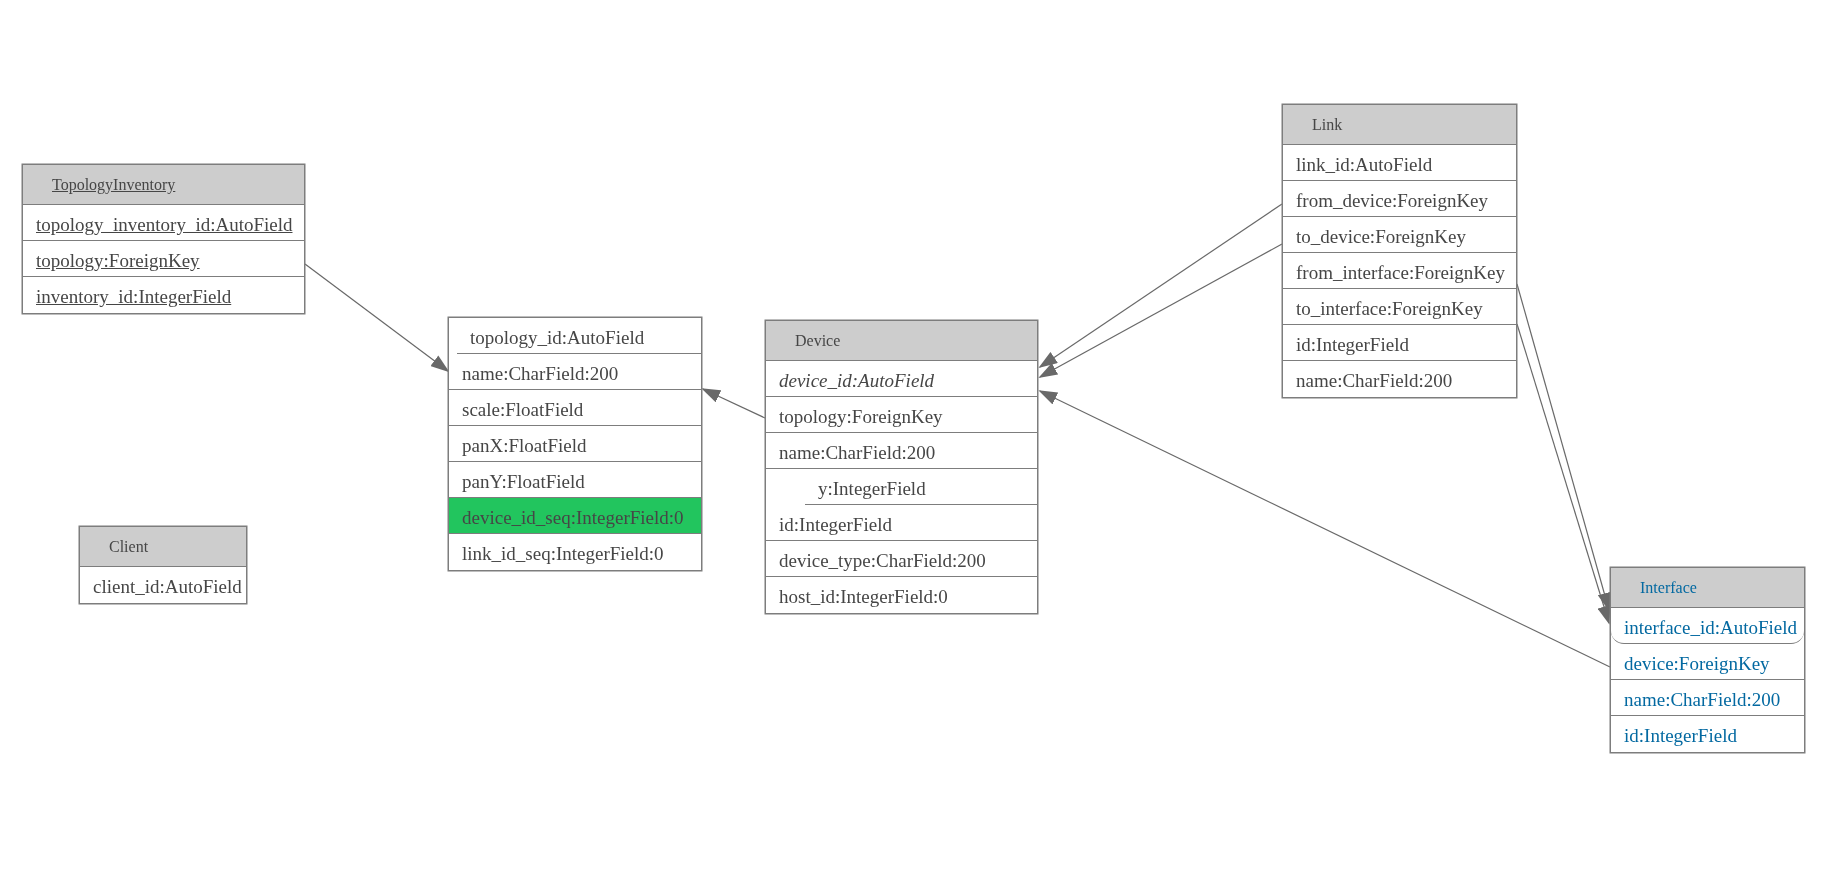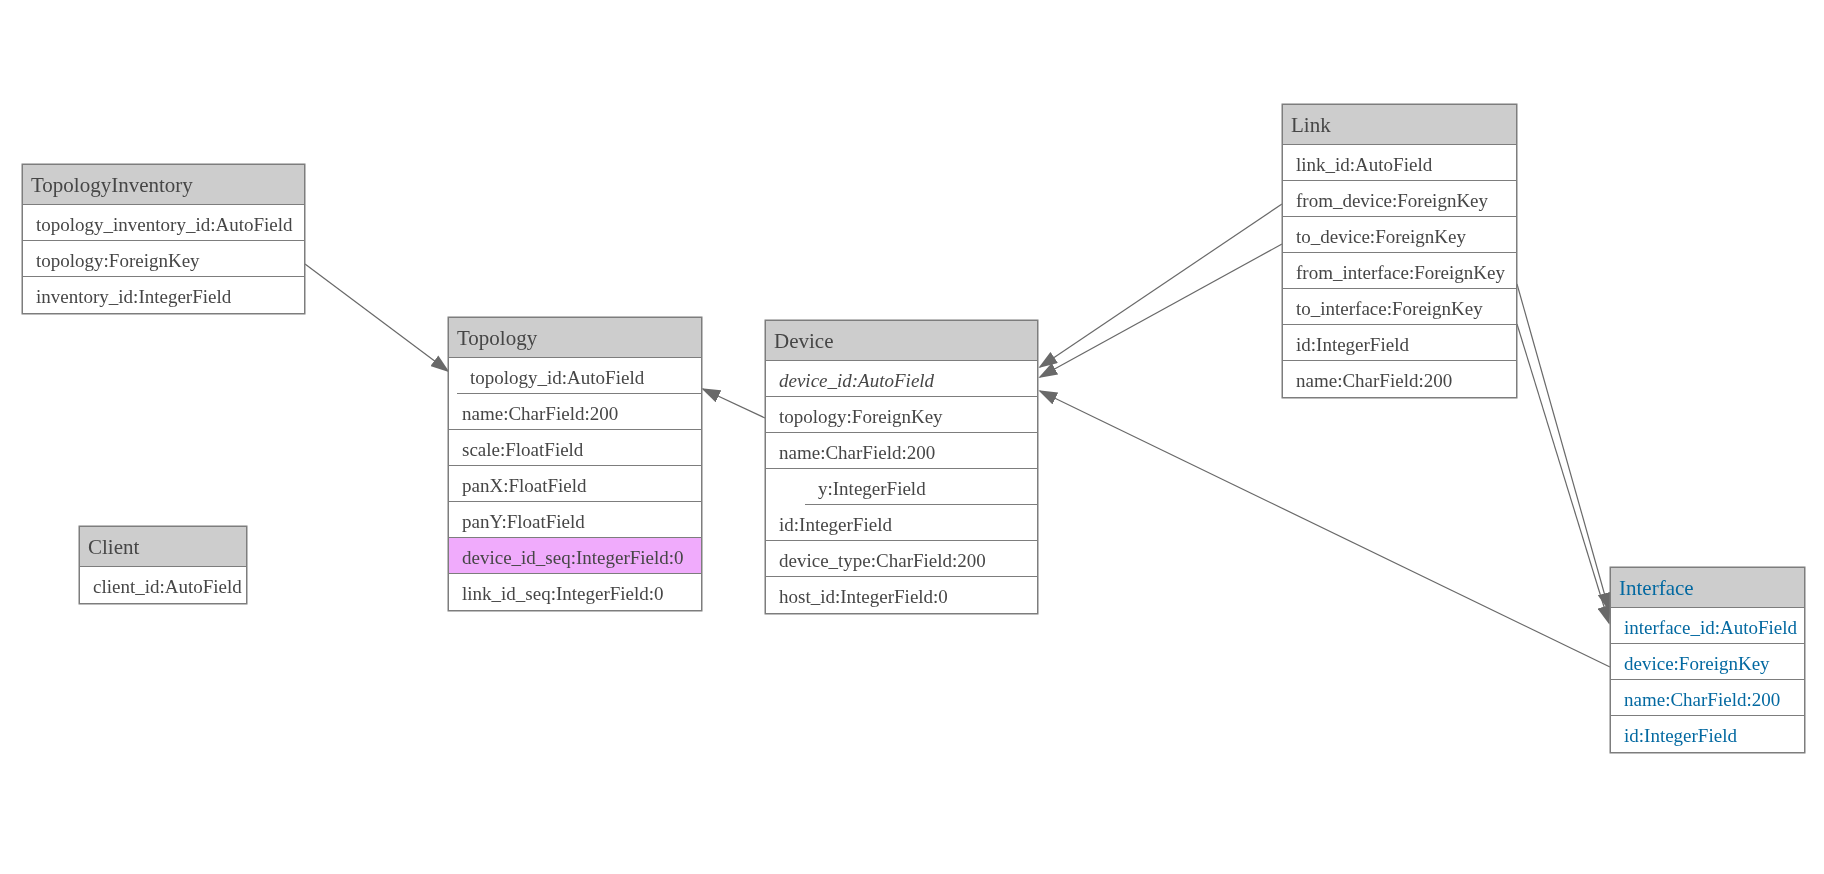--- a/index.html
+++ b/index.html
@@ -23,22 +23,22 @@
     border: 1px solid #7d7d7d;
     box-sizing: border-box;
     color: #464646;
     box-shadow: 0 0 0 0.5px #7d7d7d;
   }
   .entity-header {
     height: 40px;
     line-height: 40px;
     background: #cdcdcd;
     border-bottom: 1px solid #7d7d7d;
-    padding-left: 8px;
-    font-size: 21px;
+    padding-left: 29px;
+    font-size: 16px;
     white-space: nowrap;
     overflow: hidden;
     box-sizing: border-box;
   }
   .entity-row {
     height: 36px;
     line-height: 39px;
     border-bottom: 1px solid #7d7d7d;
     padding-left: 13px;
     font-size: 19px;
@@ -63,34 +63,33 @@
         <line x1="305" y1="264" x2="448" y2="371" stroke="#696969" stroke-width="1.2" marker-end="url(#arrowhead)"></line>
         <line x1="765" y1="418" x2="703" y2="389" stroke="#696969" stroke-width="1.2" marker-end="url(#arrowhead)"></line>
         <line x1="1282" y1="204" x2="1040" y2="367" stroke="#696969" stroke-width="1.2" marker-end="url(#arrowhead)"></line>
         <line x1="1282" y1="244" x2="1040" y2="377" stroke="#696969" stroke-width="1.2" marker-end="url(#arrowhead)"></line>
         <line x1="1610" y1="667" x2="1040" y2="391" stroke="#696969" stroke-width="1.2" marker-end="url(#arrowhead)"></line>
         <line x1="1517" y1="284" x2="1609" y2="610" stroke="#696969" stroke-width="1.2" marker-end="url(#arrowhead)"></line>
         <line x1="1517" y1="324" x2="1609" y2="623" stroke="#696969" stroke-width="1.2" marker-end="url(#arrowhead)"></line>
       </g>
   </svg>
   <div id="entities">
-      <div class="entity" style="left: 22px; top: 164px; width: 283px; border-color: rgb(125, 125, 125); color: rgb(70, 70, 70);">
+      <div class="entity" style="left: 22px; top: 164px; width: 283px; border-color: rgb(125, 125, 125); color: rgb(70, 70, 70); text-decoration: underline;">
         <div class="entity-header" style="background: rgb(205, 205, 205); border-color: rgb(125, 125, 125);">TopologyInventory</div>
         <div class="entity-row" style="border-color: rgb(125, 125, 125); background: rgb(255, 255, 255);">topology_inventory_id:AutoField</div>
         <div class="entity-row" style="border-color: rgb(125, 125, 125); background: rgb(255, 255, 255);">topology:ForeignKey</div>
         <div class="entity-row" style="border-color: rgb(125, 125, 125); background: rgb(255, 255, 255);">inventory_id:IntegerField</div>
       </div>
       <div class="entity" style="left: 448px; top: 317px; width: 254px; border-color: rgb(125, 125, 125); color: rgb(70, 70, 70);">
-        <div class="entity-header" style="background: rgb(205, 205, 205); border-color: rgb(125, 125, 125);">Topology</div>
         <div class="entity-row" style="border-color: rgb(125, 125, 125); background: rgb(255, 255, 255); margin-left: 8px;">topology_id:AutoField</div>
         <div class="entity-row" style="border-color: rgb(125, 125, 125); background: rgb(255, 255, 255);">name:CharField:200</div>
         <div class="entity-row" style="border-color: rgb(125, 125, 125); background: rgb(255, 255, 255);">scale:FloatField</div>
         <div class="entity-row" style="border-color: rgb(125, 125, 125); background: rgb(255, 255, 255);">panX:FloatField</div>
         <div class="entity-row" style="border-color: rgb(125, 125, 125); background: rgb(255, 255, 255);">panY:FloatField</div>
-        <div class="entity-row" style="border-color: rgb(125, 125, 125); background: #f0abfc;">device_id_seq:IntegerField:0</div>
+        <div class="entity-row" style="border-color: rgb(125, 125, 125); background: #22c55e;">device_id_seq:IntegerField:0</div>
         <div class="entity-row" style="border-color: rgb(125, 125, 125); background: rgb(255, 255, 255);">link_id_seq:IntegerField:0</div>
       </div>
       <div class="entity" style="left: 79px; top: 526px; width: 168px; border-color: rgb(125, 125, 125); color: rgb(70, 70, 70);">
         <div class="entity-header" style="background: rgb(205, 205, 205); border-color: rgb(125, 125, 125);">Client</div>
         <div class="entity-row" style="border-color: rgb(125, 125, 125); background: rgb(255, 255, 255);">client_id:AutoField</div>
       </div>
       <div class="entity" style="left: 765px; top: 320px; width: 273px; border-color: rgb(125, 125, 125); color: rgb(70, 70, 70);">
         <div class="entity-header" style="background: rgb(205, 205, 205); border-color: rgb(125, 125, 125);">Device</div>
         <div class="entity-row" style="border-color: rgb(125, 125, 125); background: rgb(255, 255, 255); font-style: italic;">device_id:AutoField</div>
         <div class="entity-row" style="border-color: rgb(125, 125, 125); background: rgb(255, 255, 255);">topology:ForeignKey</div>
@@ -105,19 +104,19 @@
         <div class="entity-row" style="border-color: rgb(125, 125, 125); background: rgb(255, 255, 255);">link_id:AutoField</div>
         <div class="entity-row" style="border-color: rgb(125, 125, 125); background: rgb(255, 255, 255);">from_device:ForeignKey</div>
         <div class="entity-row" style="border-color: rgb(125, 125, 125); background: rgb(255, 255, 255);">to_device:ForeignKey</div>
         <div class="entity-row" style="border-color: rgb(125, 125, 125); background: rgb(255, 255, 255);">from_interface:ForeignKey</div>
         <div class="entity-row" style="border-color: rgb(125, 125, 125); background: rgb(255, 255, 255);">to_interface:ForeignKey</div>
         <div class="entity-row" style="border-color: rgb(125, 125, 125); background: rgb(255, 255, 255);">id:IntegerField</div>
         <div class="entity-row" style="border-color: rgb(125, 125, 125); background: rgb(255, 255, 255);">name:CharField:200</div>
       </div>
       <div class="entity" style="left: 1610px; top: 567px; width: 195px; border-color: rgb(125, 125, 125); color: #0369a1;">
         <div class="entity-header" style="background: rgb(205, 205, 205); border-color: rgb(125, 125, 125);">Interface</div>
-        <div class="entity-row" style="border-color: rgb(125, 125, 125); background: rgb(255, 255, 255);">interface_id:AutoField</div>
+        <div class="entity-row" style="border-color: rgb(125, 125, 125); background: rgb(255, 255, 255); border-radius: 13px;">interface_id:AutoField</div>
         <div class="entity-row" style="border-color: rgb(125, 125, 125); background: rgb(255, 255, 255);">device:ForeignKey</div>
         <div class="entity-row" style="border-color: rgb(125, 125, 125); background: rgb(255, 255, 255);">name:CharField:200</div>
         <div class="entity-row" style="border-color: rgb(125, 125, 125); background: rgb(255, 255, 255);">id:IntegerField</div>
       </div>
     </div>
 </div>
 
 </body></html>

